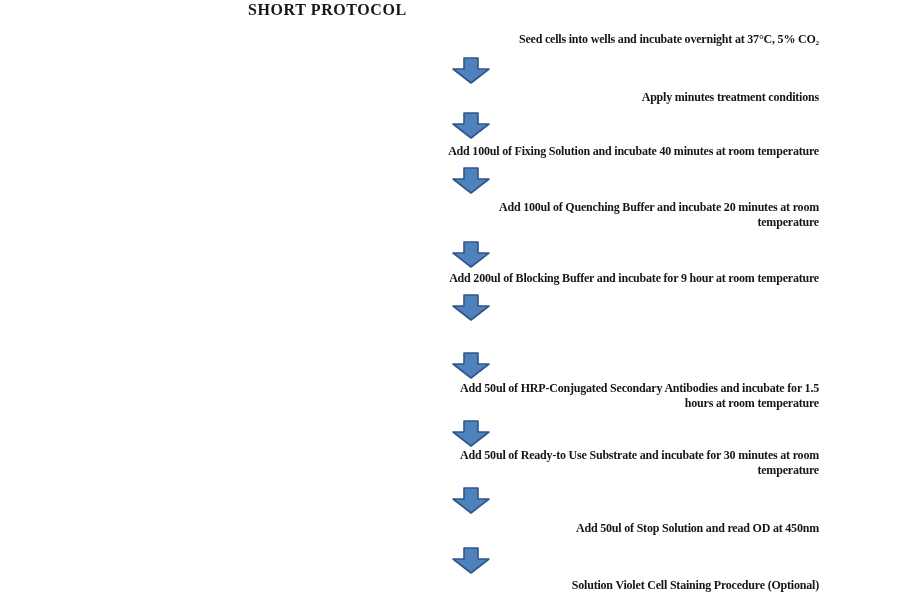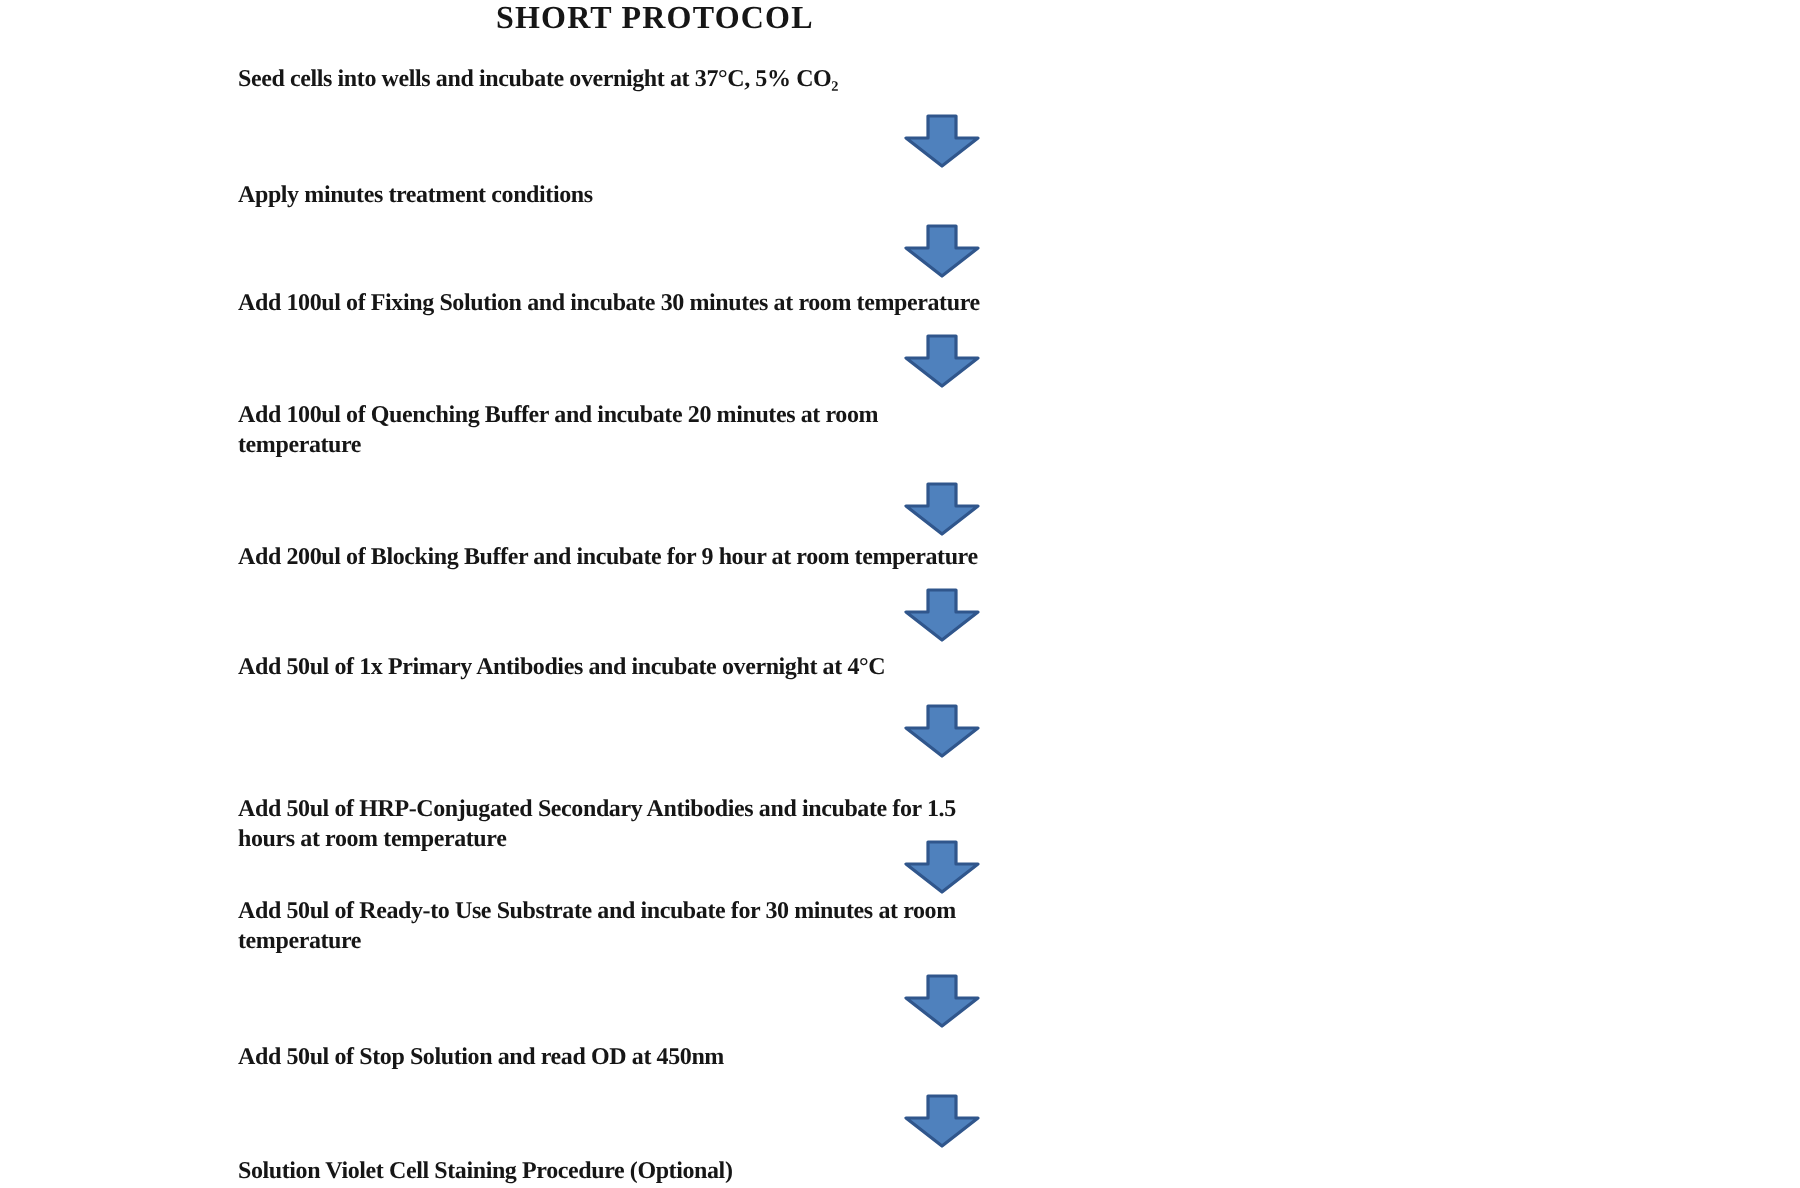--- a/index.html
+++ b/index.html
@@ -24,21 +24,21 @@
     font-size: 16px;
     font-weight: bold;
     letter-spacing: 0.6px;
     color: #161616;
     white-space: nowrap;
   }
   .step {
     position: absolute;
     left: 91px;
     width: 700px;
-    text-align: left;
+    text-align: right;
     font-size: 12px;
     font-weight: bold;
     letter-spacing: -0.2px;
     line-height: 14.5px;
     color: #161616;
     white-space: pre-line;
   }
   .arrow {
     position: absolute;
     left: 424px;
@@ -73,21 +73,21 @@
   </div>
 
   <div class="step" style="top:90px">Apply minutes treatment conditions</div>
 
   <div class="arrow" style="top:112px">
     <svg viewBox="0 0 38 27">
         <polygon points="12,1 26,1 26,12 37,12 19,26 1,12 12,12"></polygon>
       </svg>
   </div>
 
-  <div class="step" style="top:144px">Add 100ul of Fixing Solution and incubate 30 minutes at room temperature</div>
+  <div class="step" style="top:144px">Add 100ul of Fixing Solution and incubate 40 minutes at room temperature</div>
 
   <div class="arrow" style="top:167px">
     <svg viewBox="0 0 38 27">
         <polygon points="12,1 26,1 26,12 37,12 19,26 1,12 12,12"></polygon>
       </svg>
   </div>
 
   <div class="step" style="top:200px">Add 100ul of Quenching Buffer and incubate 20 minutes at room
 temperature</div>
 
@@ -98,29 +98,28 @@
   </div>
 
   <div class="step" style="top:271px">Add 200ul of Blocking Buffer and incubate for 9 hour at room temperature</div>
 
   <div class="arrow" style="top:294px">
     <svg viewBox="0 0 38 27">
         <polygon points="12,1 26,1 26,12 37,12 19,26 1,12 12,12"></polygon>
       </svg>
   </div>
 
-  <div class="step" style="top:326px">Add 50ul of 1x Primary Antibodies and incubate overnight at 4°C</div>
 
   <div class="arrow" style="top:352px">
     <svg viewBox="0 0 38 27">
         <polygon points="12,1 26,1 26,12 37,12 19,26 1,12 12,12"></polygon>
       </svg>
   </div>
 
-  <div class="step" style="top:397px">Add 50ul of HRP-Conjugated Secondary Antibodies and incubate for 1.5
+  <div class="step" style="top:381px">Add 50ul of HRP-Conjugated Secondary Antibodies and incubate for 1.5
 hours at room temperature</div>
 
   <div class="arrow" style="top:420px">
     <svg viewBox="0 0 38 27">
         <polygon points="12,1 26,1 26,12 37,12 19,26 1,12 12,12"></polygon>
       </svg>
   </div>
 
   <div class="step" style="top:448px">Add 50ul of Ready-to Use Substrate and incubate for 30 minutes at room
 temperature</div>

